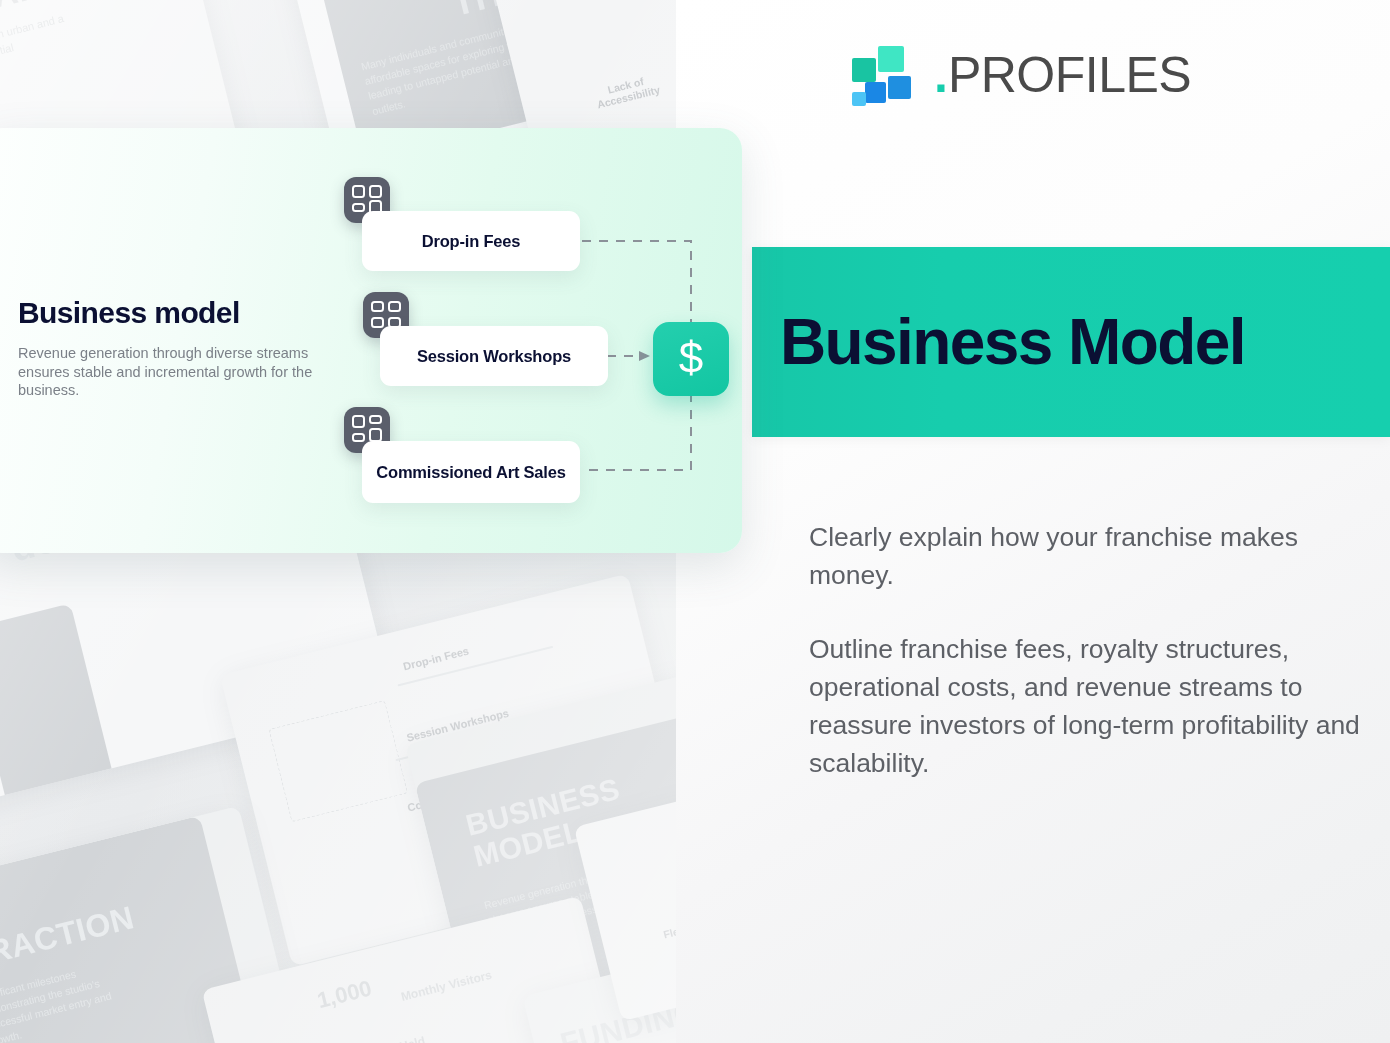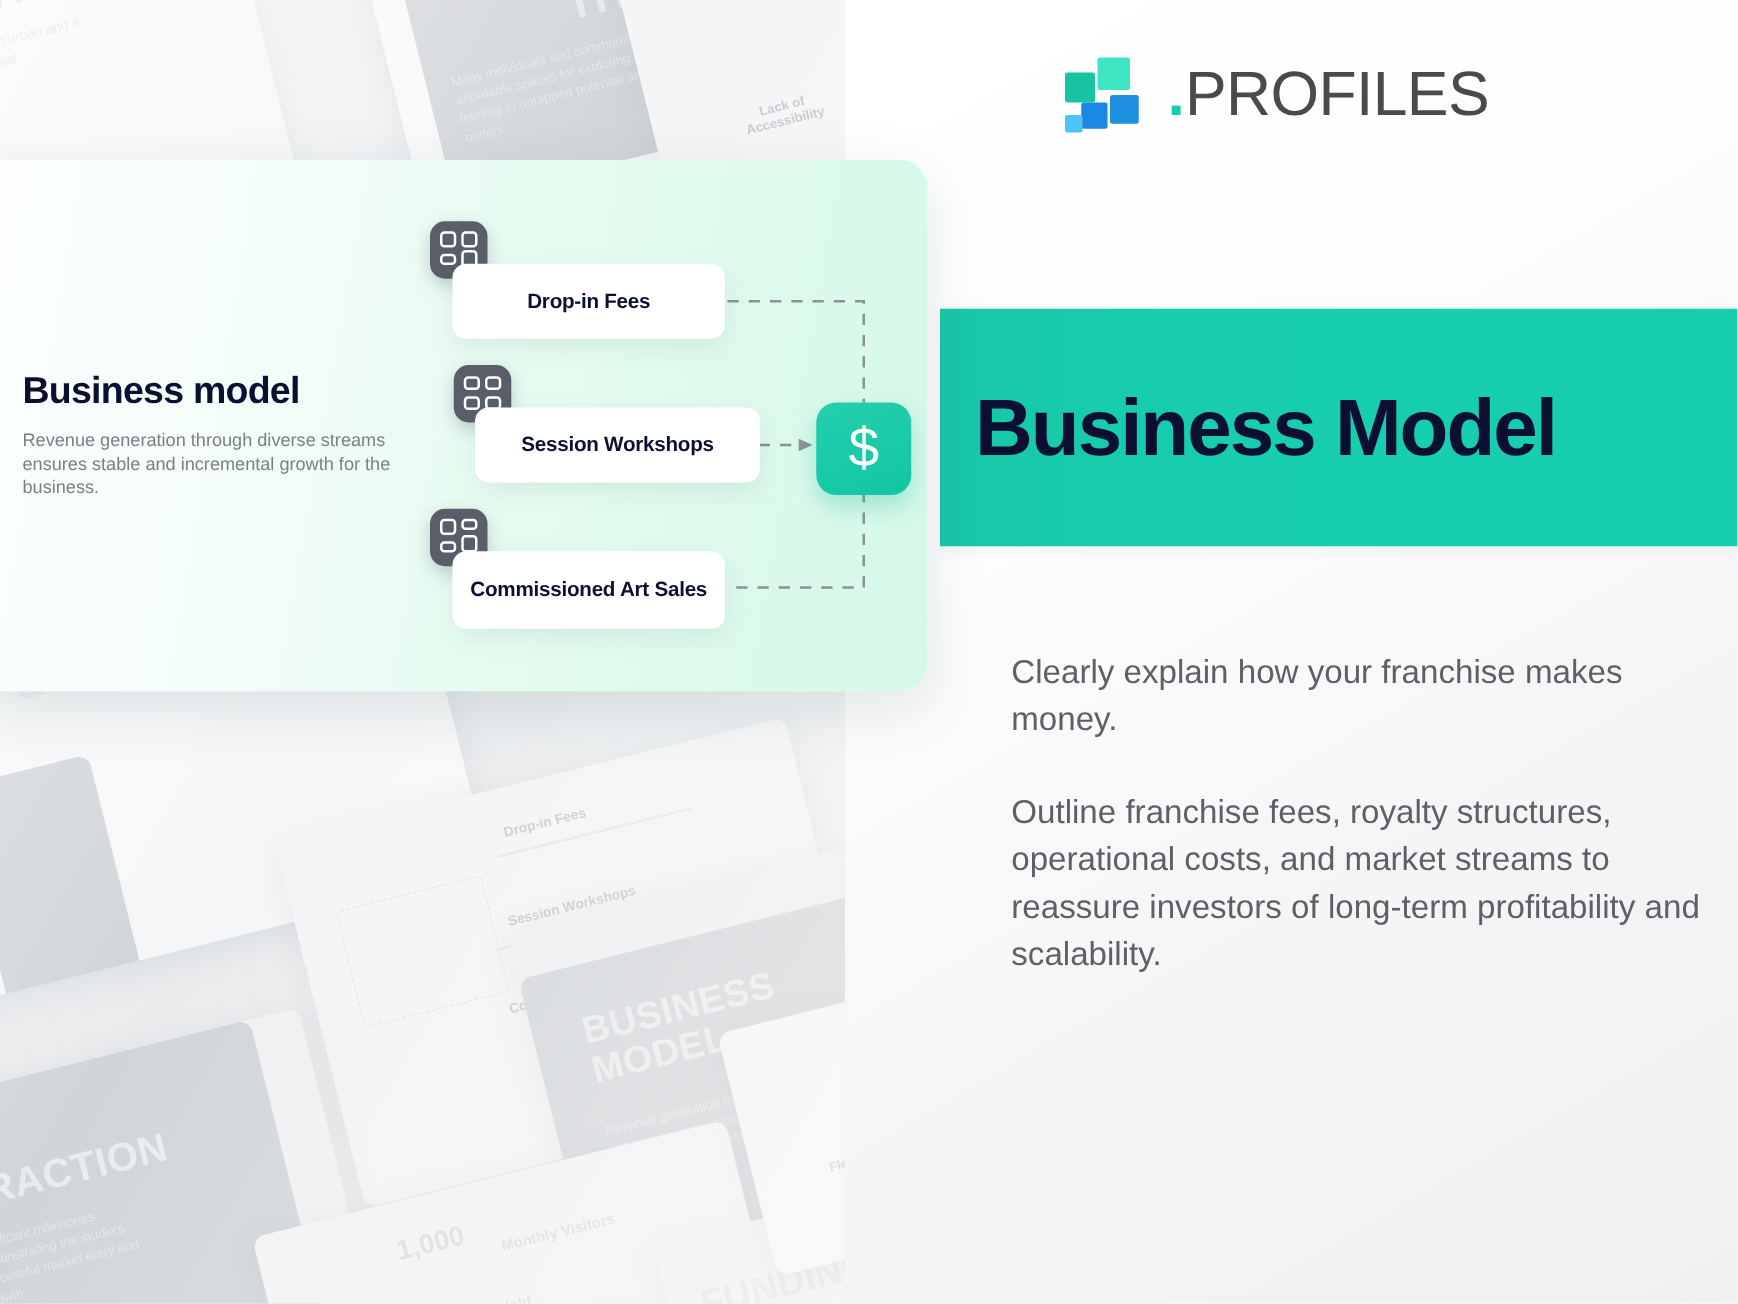--- a/index.html
+++ b/index.html
@@ -192,21 +192,21 @@
       <span class="b2">PROFILES</span>
   </div>
 </div>
 
 <div id="banner">
   <h1 id="banner-title">Business Model</h1>
 </div>
 
 <div id="right-copy">
   <p>Clearly explain how your franchise makes money.</p>
-  <p>Outline franchise fees, royalty structures, operational costs, and market streams to reassure investors of long-term profitability and scalability.</p>
+  <p>Outline franchise fees, royalty structures, operational costs, and revenue streams to reassure investors of long-term profitability and scalability.</p>
 </div>
 
 <div id="card">
 
   <svg id="flow-svg" viewBox="0 0 760 425">
 
     <path d="M 600 113 L 709 113 L 709 194" fill="none" stroke="#8b9199" stroke-width="2" stroke-dasharray="9 8" stroke-linecap="butt"></path>
     <path d="M 704 198 L 709 208 L 714 198 Z" fill="#8b9199"></path>
 
     <path d="M 608 228 L 655 228" fill="none" stroke="#8b9199" stroke-width="2" stroke-dasharray="9 8"></path>

